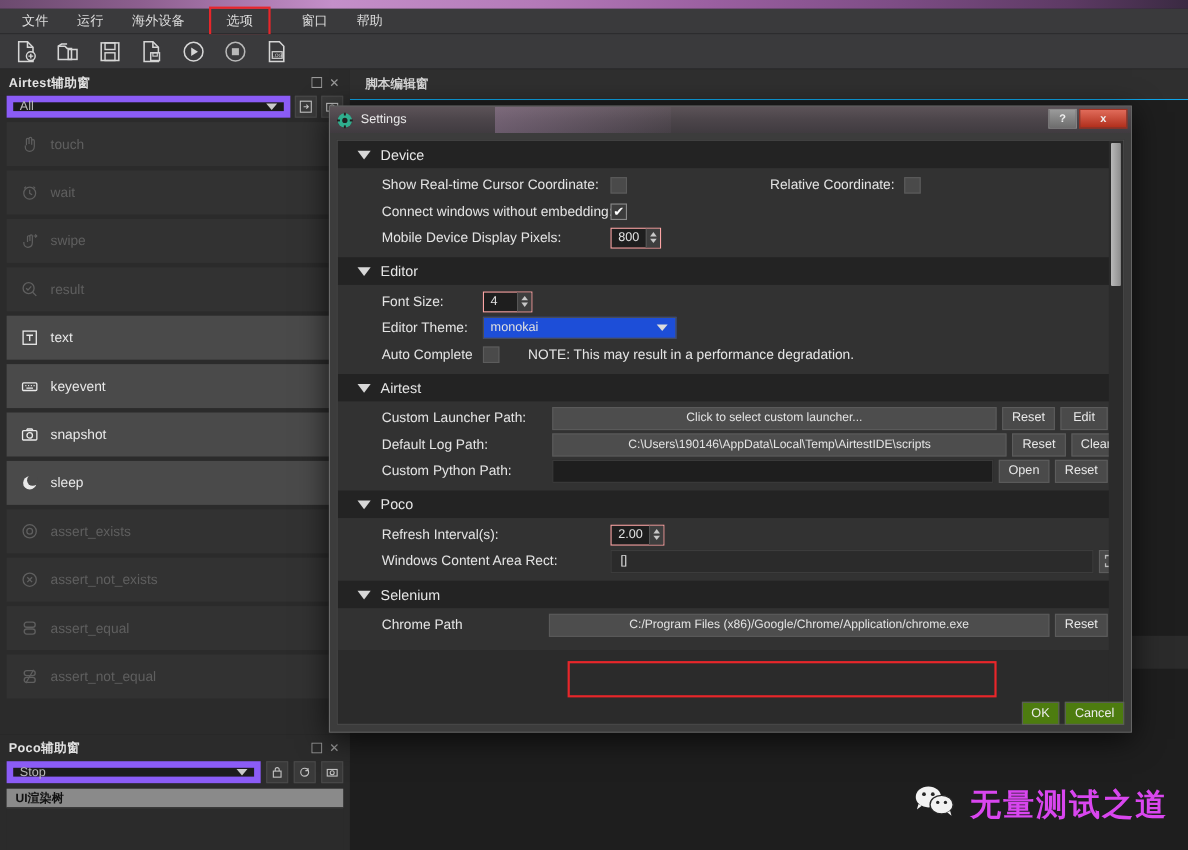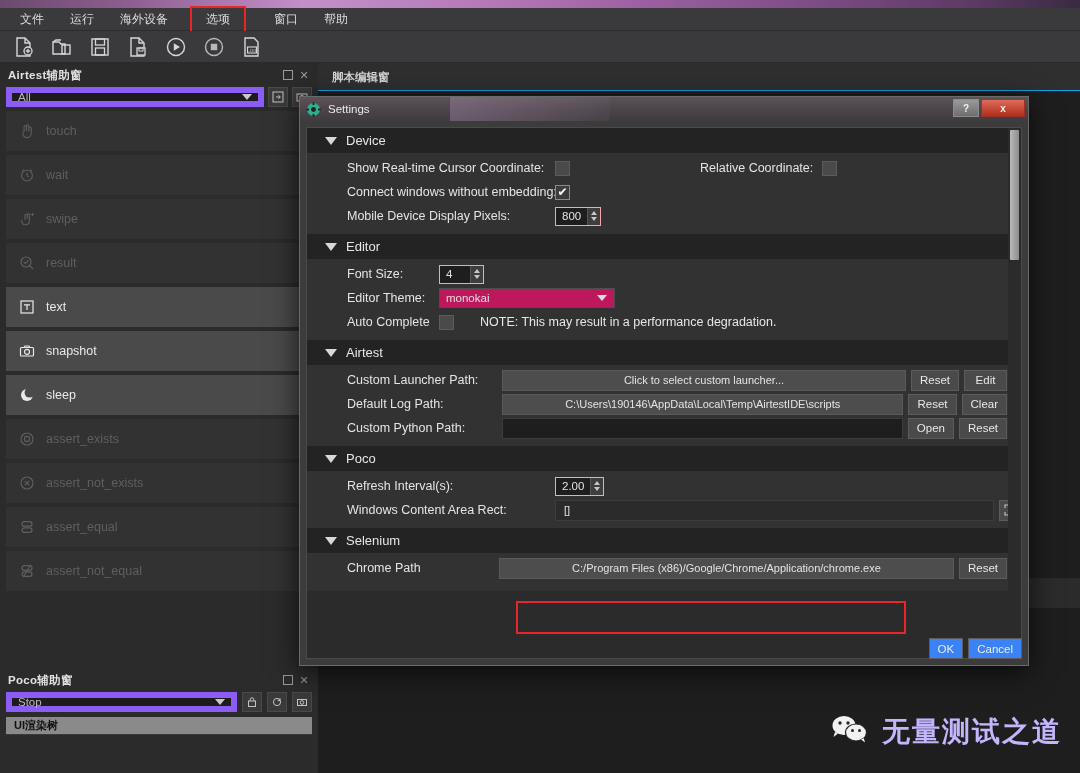--- a/index.html
+++ b/index.html
@@ -141,21 +141,21 @@
 
   .spin { height: 19px; background: #1e1e1e; border: 1px solid #fca5a5; display: flex; align-items: center; }
   .spin .val { color: #e2e2e2; font-size: 11.5px; padding: 0 6px 0 6px; min-width: 30px; }
   .spin .btns { width: 13px; height: 17px; background: #3e3e3e; border-left: 1px solid #555;
     display: flex; flex-direction: column; align-items: center; justify-content: center; gap: 2px; cursor: pointer; }
   .spin .btns i { width: 0; height: 0; border-left: 3px solid transparent; border-right: 3px solid transparent; display:block; }
   .spin .btns i.up { border-bottom: 4px solid #c8c8c8; }
   .spin .btns i.dn { border-top: 4px solid #c8c8c8; }
 
   .select {
-    height: 20px; width: 176px; background: #be185d; border: 1px solid #4d4d4d;
+    height: 20px; width: 176px; background: #1d4ed8; border: 1px solid #4d4d4d;
     display: flex; align-items: center; padding: 0 6px; color: #e0e0e0; font-size: 11.5px;
     position: relative; cursor: pointer;
   }
   .select .arrow { position: absolute; right: 7px; top: 50%; transform: translateY(-50%);
     width: 0; height: 0; border-left: 5px solid transparent; border-right: 5px solid transparent; border-top: 6px solid #dcdcdc; }
 
   .note { color: #e6e6e6; font-size: 12.5px; margin-left: 26px; }
 
   .pathfield {
     height: 21px; background: #4d4d4d; border: 1px solid #5a5a5a;
@@ -169,30 +169,30 @@
     height: 21px; min-width: 43px; padding: 0 8px; background: #4a4a4a; border: 1px solid #5c5c5c;
     color: #e8e8e8; font-size: 11.5px; display: flex; align-items: center; justify-content: center;
     cursor: pointer; margin-left: 5px; flex: none;
   }
   .sq-btn { width: 22px; height: 21px; background: #4a4a4a; border: 1px solid #5c5c5c;
     display:flex; align-items:center; justify-content:center; cursor:pointer; margin-left: 5px; }
 
   .redbox { position: absolute; border: 2px solid #e8262a; pointer-events: none; }
 
   .dlg-footer { position: absolute; right: 6px; bottom: 6px; display: flex; gap: 5px; }
-  .fbtn { height: 21px; min-width: 30px; padding: 0 8px; background: #3b82f6; border: 1px solid #5c5c5c;
+  .fbtn { height: 21px; min-width: 30px; padding: 0 8px; background: #4d7c0f; border: 1px solid #5c5c5c;
     color: #ececec; font-size: 11.5px; display: flex; align-items: center; justify-content: center; cursor: pointer; }
 
   .dlg-scroll { position: absolute; right: 0; top: 0; width: 13px; height: 100%; background: #2b2b2b; }
   .dlg-scroll .thumb { position: absolute; left: 2px; top: 2px; width: 9px; height: 130px;
     background: linear-gradient(90deg,#b9b9b9,#8d8d8d); border-radius: 1px; cursor: pointer; }
 
   
   .watermark { position: absolute; right: 18px; bottom: 22px; display: flex; align-items: center; gap: 12px; }
-  .wm-text { color: #c4b5fd; font-size: 28px; font-weight: bold; letter-spacing: 2px; }
+  .wm-text { color: #d946ef; font-size: 28px; font-weight: bold; letter-spacing: 2px; }
 </style>
 </head>
 <body>
 
 <div id="root">
 
   <div class="wallpaper"></div>
 
   <div class="menubar">
     <div class="menu-item first">文件</div>
@@ -333,20 +333,29 @@
           <span>result</span>
         </div>
         <div class="fn-item active">
           <span class="gl">
             <svg width="16" height="16" viewBox="0 0 16 16">
                 <rect x="2" y="2" width="12" height="12" fill="none" stroke="#e9e9e9" stroke-width="1.2"></rect>
                 <path d="M5 5.8h6M8 5.8V11" fill="none" stroke="#e9e9e9" stroke-width="1.2"></path>
               </svg>
           </span>
           <span>text</span>
+        </div>
+        <div class="fn-item active">
+          <span class="gl">
+            <svg width="16" height="16" viewBox="0 0 16 16">
+                <rect x="1.5" y="5" width="13" height="7" rx="1" fill="none" stroke="#e9e9e9" stroke-width="1.2"></rect>
+                <path d="M4 7.5h1M6.5 7.5h1M9 7.5h1M11.5 7.5h1M5 9.8h6" stroke="#e9e9e9" stroke-width="1.1"></path>
+              </svg>
+          </span>
+          <span>keyevent</span>
         </div>
         <div class="fn-item active">
           <span class="gl">
             <svg width="16" height="16" viewBox="0 0 16 16">
                 <rect x="1.5" y="4.5" width="13" height="8.5" rx="1" fill="none" stroke="#e9e9e9" stroke-width="1.2"></rect>
                 <path d="M5 4.5l1-1.5h4l1 1.5" fill="none" stroke="#e9e9e9" stroke-width="1.2"></path>
                 <circle cx="8" cy="8.8" r="2.5" fill="none" stroke="#e9e9e9" stroke-width="1.2"></circle>
               </svg>
           </span>
           <span>snapshot</span>
@@ -524,21 +533,21 @@
           <span class="tri"></span>
           <span>Airtest</span>
         </div>
         <div class="sec-rows">
           <div class="row" style="padding-right:14px">
             <span class="lbl w155">Custom Launcher Path:</span>
             <span class="pathfield" style="flex:1">Click to select custom launcher...</span>
             <span class="sbtn">Reset</span>
             <span class="sbtn">Edit</span>
           </div>
-          <div class="row" style="padding-right:14px">
+          <div class="row" style="padding-right:2px">
             <span class="lbl w155">Default Log Path:</span>
             <span class="pathfield" style="flex:1">C:\Users\190146\AppData\Local\Temp\AirtestIDE\scripts</span>
             <span class="sbtn">Reset</span>
             <span class="sbtn">Clear</span>
           </div>
           <div class="row" style="padding-right:14px">
             <span class="lbl w155">Custom Python Path:</span>
             <span class="pathfield empty" style="flex:1"></span>
             <span class="sbtn">Open</span>
             <span class="sbtn">Reset</span>

